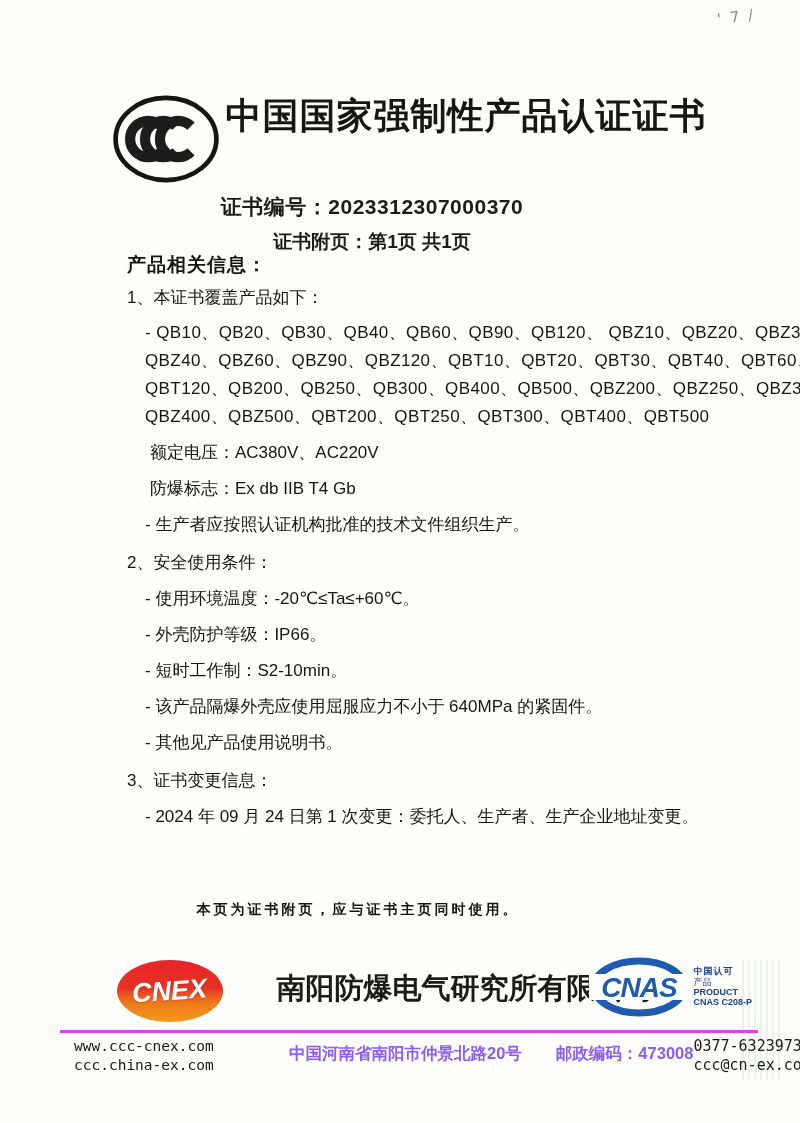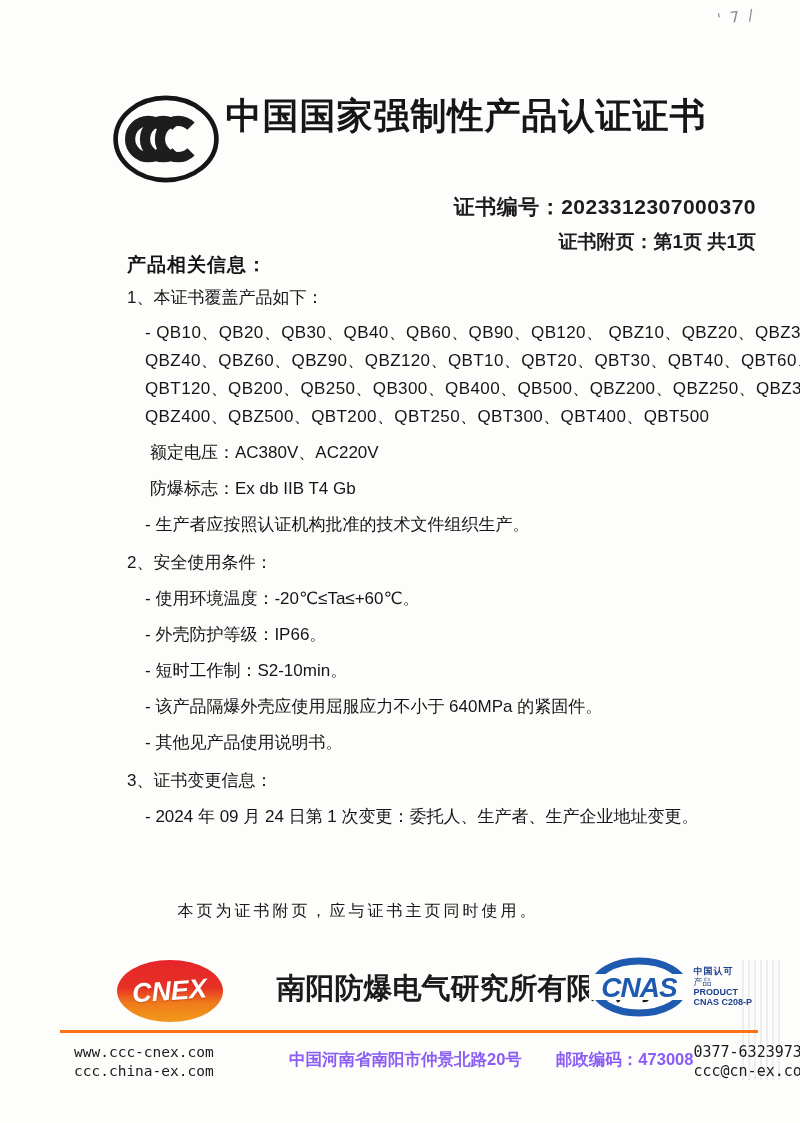--- a/index.html
+++ b/index.html
@@ -14,36 +14,36 @@
     position:absolute;top:8px;right:45px;color:#8a8a8f;font-size:15px;
     transform:rotate(-8deg);letter-spacing:2px;font-family:"DejaVu Sans",sans-serif;
   }
   
   .header{position:absolute;top:92px;left:110px;right:90px;display:flex;align-items:flex-start;}
   .ccc-logo{flex:0 0 auto;width:112px;height:94px;}
   .doc-title{
     flex:1;text-align:center;font-size:36px;font-weight:600;letter-spacing:1px;
     color:#161616;white-space:nowrap;
   }
-  .cert-meta{position:absolute;left:12px;width:744px;text-align:right;font-weight:bold;}
+  .cert-meta{position:absolute;left:0;width:744px;text-align:center;font-weight:bold;}
   .cert-no-line{top:193px;font-size:21px;letter-spacing:.5px;}
   .attach-line{top:229px;font-size:19px;}
   
   .body-text{position:absolute;top:252px;left:127px;right:55px;font-size:17px;color:#151515;}
   .sec-title{font-size:19px;font-weight:bold;letter-spacing:1px;}
   .line{line-height:36px;white-space:nowrap;}
   .plist .line{line-height:28px;letter-spacing:.4px;}
   .plist{margin:3px 0 4px 0;}
   .ind1{margin-left:18px;}
   .ind2{margin-left:23px;}
   .num-item{margin-top:2px;}
   
   .page-note{
     position:absolute;top:901px;left:0;width:716px;text-align:center;
-    font-size:16px;letter-spacing:3px;color:#161616;
+    font-size:14px;letter-spacing:3px;color:#161616;font-weight:bold;
   }
   
   .logo-row{position:absolute;top:955px;left:60px;right:40px;height:80px;}
   .cnex-logo{
     position:absolute;left:57px;top:5px;width:106px;height:62px;border-radius:50%;
     background:linear-gradient(180deg,#e6252a 0%,#e63125 45%,#ef7c1b 70%,#f2991c 100%);
     display:flex;align-items:center;justify-content:center;
   }
   .cnex-text{
     color:#fff;font-weight:bold;font-size:27px;font-style:italic;letter-spacing:0px;
@@ -55,22 +55,22 @@
   }
   .cnas-wrap{position:absolute;right:8px;top:1px;display:flex;align-items:center;}
   .cnas-mark{width:100px;height:62px;}
   .cnas-side{margin-left:4px;color:#1d3f8f;line-height:1.15;}
   .cnas-side .s1{font-size:9px;font-weight:bold;letter-spacing:1px;}
   .cnas-side .s2{font-size:9px;font-weight:normal;}
   .cnas-side .s3{font-size:9px;font-weight:bold;}
   .cnas-side .s4{font-size:9px;font-weight:bold;white-space:nowrap;}
   
   .footer{
-    position:absolute;left:60px;right:42px;top:1030px;border-top:3px solid #f97316;
-    padding-top:10px;display:flex;align-items:flex-start;
+    position:absolute;left:60px;right:42px;top:1030px;border-top:3px solid #d946ef;
+    padding-top:4px;display:flex;align-items:flex-start;
   }
   .f-urls{flex:0 0 215px;font-family:"DejaVu Sans Mono","Liberation Mono",monospace;
     font-size:14.5px;line-height:19px;padding-left:14px;color:#1a1a1a;}
   .f-center{flex:1;text-align:center;font-size:16.5px;font-weight:bold;white-space:nowrap;
     padding-top:6px;color:#8b5cf6;}
   .f-center .gap{display:inline-block;width:34px;}
   .f-right{flex:0 0 150px;text-align:left;font-size:15px;line-height:19px;
     font-family:"DejaVu Sans Mono","Liberation Mono",monospace;color:#1a1a1a;}
   
   .streaks{position:absolute;right:18px;top:960px;width:40px;height:120px;

